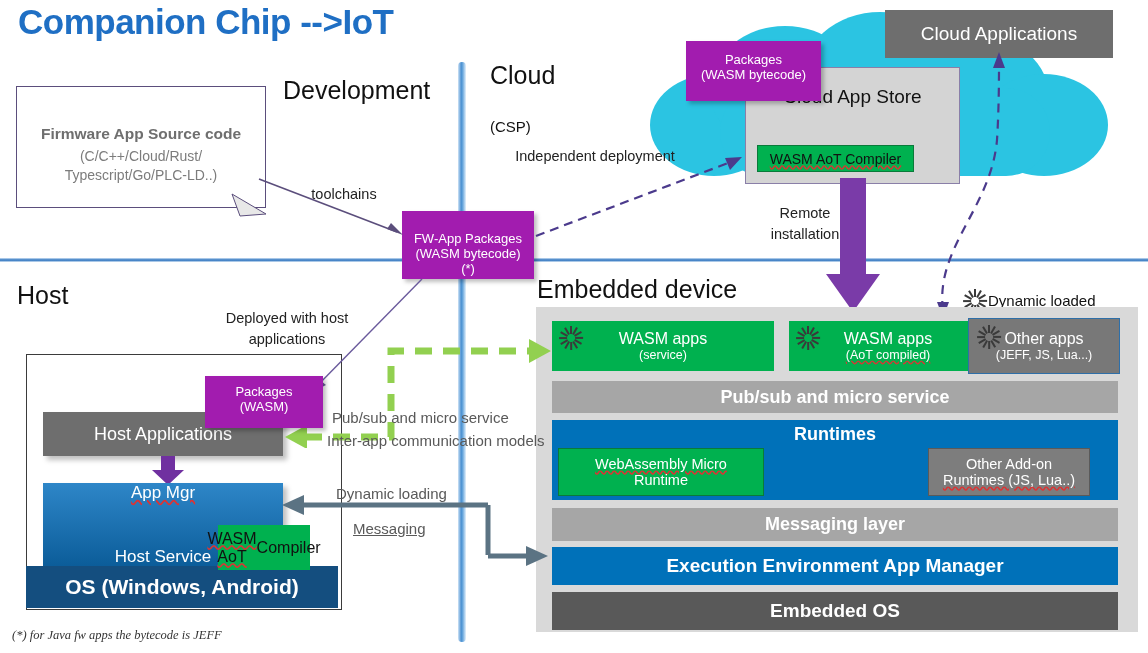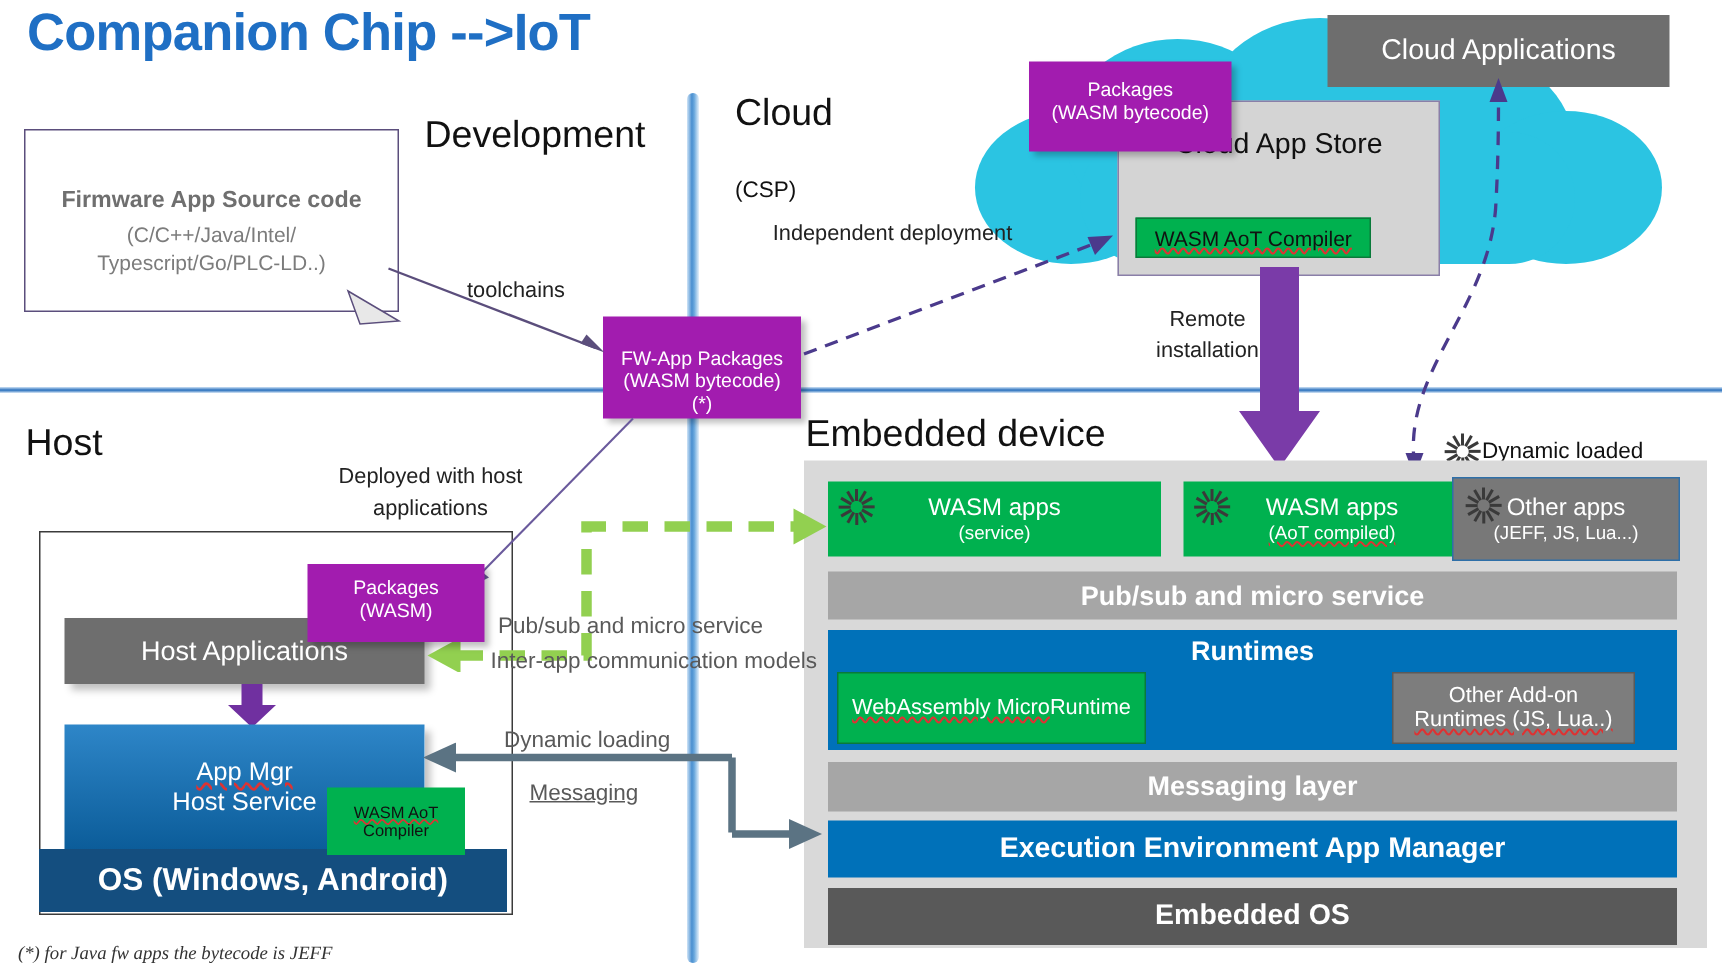--- a/index.html
+++ b/index.html
@@ -38,21 +38,21 @@
   #embpanel{left:536px;top:307px;width:602px;height:325px;background:#D9D9D9;}
   .row{position:absolute;}
   .bold{font-weight:bold;}
   .sp{position:absolute;width:26px;height:26px;}
   .sp i{position:absolute;left:12px;top:1px;width:2.2px;height:8px;background:#3a3a3a;
         transform-origin:50% 12px;}
   
   #hostbox{left:26px;top:354px;width:314px;height:254px;border:1px solid #3b3b3b;background:#fff;}
   #hostapps{left:43px;top:412px;width:240px;height:44px;box-shadow:4px 4px 5px rgba(0,0,0,.25);}
   #appmgr{left:43px;top:483px;width:240px;height:84px;
-          background:linear-gradient(to bottom,#2E86C8,#0B5C99);box-shadow:4px 4px 5px rgba(0,0,0,.25);}
+          background:linear-gradient(to bottom,#2E86C8,#0B5C99);box-shadow:4px 4px 5px rgba(0,0,0,.25);justify-content:space-between;}
   #osbar{left:26px;top:566px;width:312px;height:42px;background:#144E7F;}
   #wasmaot{left:218px;top:525px;width:92px;height:45px;background:#00B14F;color:#111;}
   
   .lbl{position:absolute;color:#222;font-size:14.5px;text-align:center;}
   .lblg{position:absolute;color:#595959;font-size:15px;}
   #foot{left:12px;top:628px;font-size:12.5px;font-style:italic;color:#333;
         font-family:"Liberation Serif",serif;}
   .und{text-decoration:underline;text-decoration-color:#d33;text-decoration-style:wavy;}
 </style>
 </head>
@@ -64,21 +64,21 @@
 <div class="abs" id="vdiv"></div>
 
 <div class="abs hdg" style="left:283px;top:76px;">Development</div>
 <div class="abs hdg" style="left:490px;top:61px;">Cloud</div>
 <div class="abs hdg2" style="left:490px;top:94px;">(CSP)</div>
 <div class="abs hdg" style="left:17px;top:281px;">Host</div>
 <div class="abs hdg" style="left:537px;top:275px;">Embedded device</div>
 
 <div class="abs ctr" id="srcbox" style="flex-direction:column;">
   <div class="t1">Firmware App Source code</div>
-  <div class="t2">(C/C++/Java/Intel/</div>
+  <div class="t2">(C/C++/Cloud/Rust/</div>
   <div class="t2" style="margin-top:0">Typescript/Go/PLC-LD..)</div>
 </div>
 <svg class="abs" style="left:230px;top:192px;" width="40" height="28">
   <polygon points="2,2 36,22 10,24" fill="#e8e8e8" stroke="#5B4E7C" stroke-width="1"></polygon>
 </svg>
 
 <div class="abs" id="cloud">
   <div class="cb" style="left:0px;top:62px;width:128px;height:102px;"></div>
   <div class="cb" style="left:60px;top:14px;width:150px;height:128px;"></div>
   <div class="cb" style="left:150px;top:0px;width:160px;height:140px;"></div>
@@ -215,21 +215,21 @@
       <i style="transform:rotate(330deg)"></i>
   </div>
 
   <div class="row greybar ctr bold" style="left:16px;top:74px;width:566px;height:32px;font-size:18px;">
     <span>Pub/sub and micro service</span>
   </div>
 
   <div class="row bluebox" style="left:16px;top:113px;width:566px;height:80px;">
     <div class="bold" style="text-align:center;font-size:18px;padding-top:4px;">Runtimes</div>
   </div>
-  <div class="row greenbox ctr" style="left:22px;top:141px;width:204px;height:46px;flex-direction:row;border:1px solid #0a7a3a;">
+  <div class="row greenbox ctr" style="left:22px;top:141px;width:204px;height:46px;flex-direction:column;border:1px solid #0a7a3a;">
     <div style="font-size:14.5px;"><span class="und">WebAssembly Micro</span></div>
     <div style="font-size:14.5px;">Runtime</div>
   </div>
   <div class="row gbox ctr" style="left:392px;top:141px;width:160px;height:46px;flex-direction:column;background:#7D7D7D;border:1px solid #5a5a5a;">
     <div style="font-size:14.5px;">Other Add-on</div>
     <div style="font-size:14.5px;"><span class="und">Runtimes (JS, Lua..)</span></div>
   </div>
 
   <div class="row greybar ctr bold" style="left:16px;top:201px;width:566px;height:33px;font-size:18px;">
     <span>Messaging layer</span>
@@ -262,21 +262,21 @@
 
 <svg class="abs" style="left:150px;top:456px;" width="36" height="30">
   <polygon points="11,0 25,0 25,14 34,14 18,29 2,14 11,14" fill="#7030A0"></polygon>
 </svg>
 
 <div class="abs ctr" id="appmgr" style="flex-direction:column;font-size:17px;color:#fff;">
   <div class="und">App Mgr</div>
   <div>Host Service</div>
 </div>
 
-<div class="abs ctr" id="wasmaot" style="flex-direction:column;font-size:11px;z-index:6;">
+<div class="abs ctr" id="wasmaot" style="flex-direction:row;font-size:16px;z-index:6;">
   <div class="und">WASM AoT</div>
   <div>Compiler</div>
 </div>
 
 <div class="abs ctr" id="osbar" style="font-size:21px;font-weight:bold;color:#fff;">
   <span>OS (Windows, Android)</span>
 </div>
 
 <svg class="abs" style="left:283px;top:333px;" width="285" height="115">
   <path d="M22,104 L108,104 L108,18 L252,18" stroke="#92D050" stroke-width="7" fill="none" stroke-dasharray="17,11"></path>

